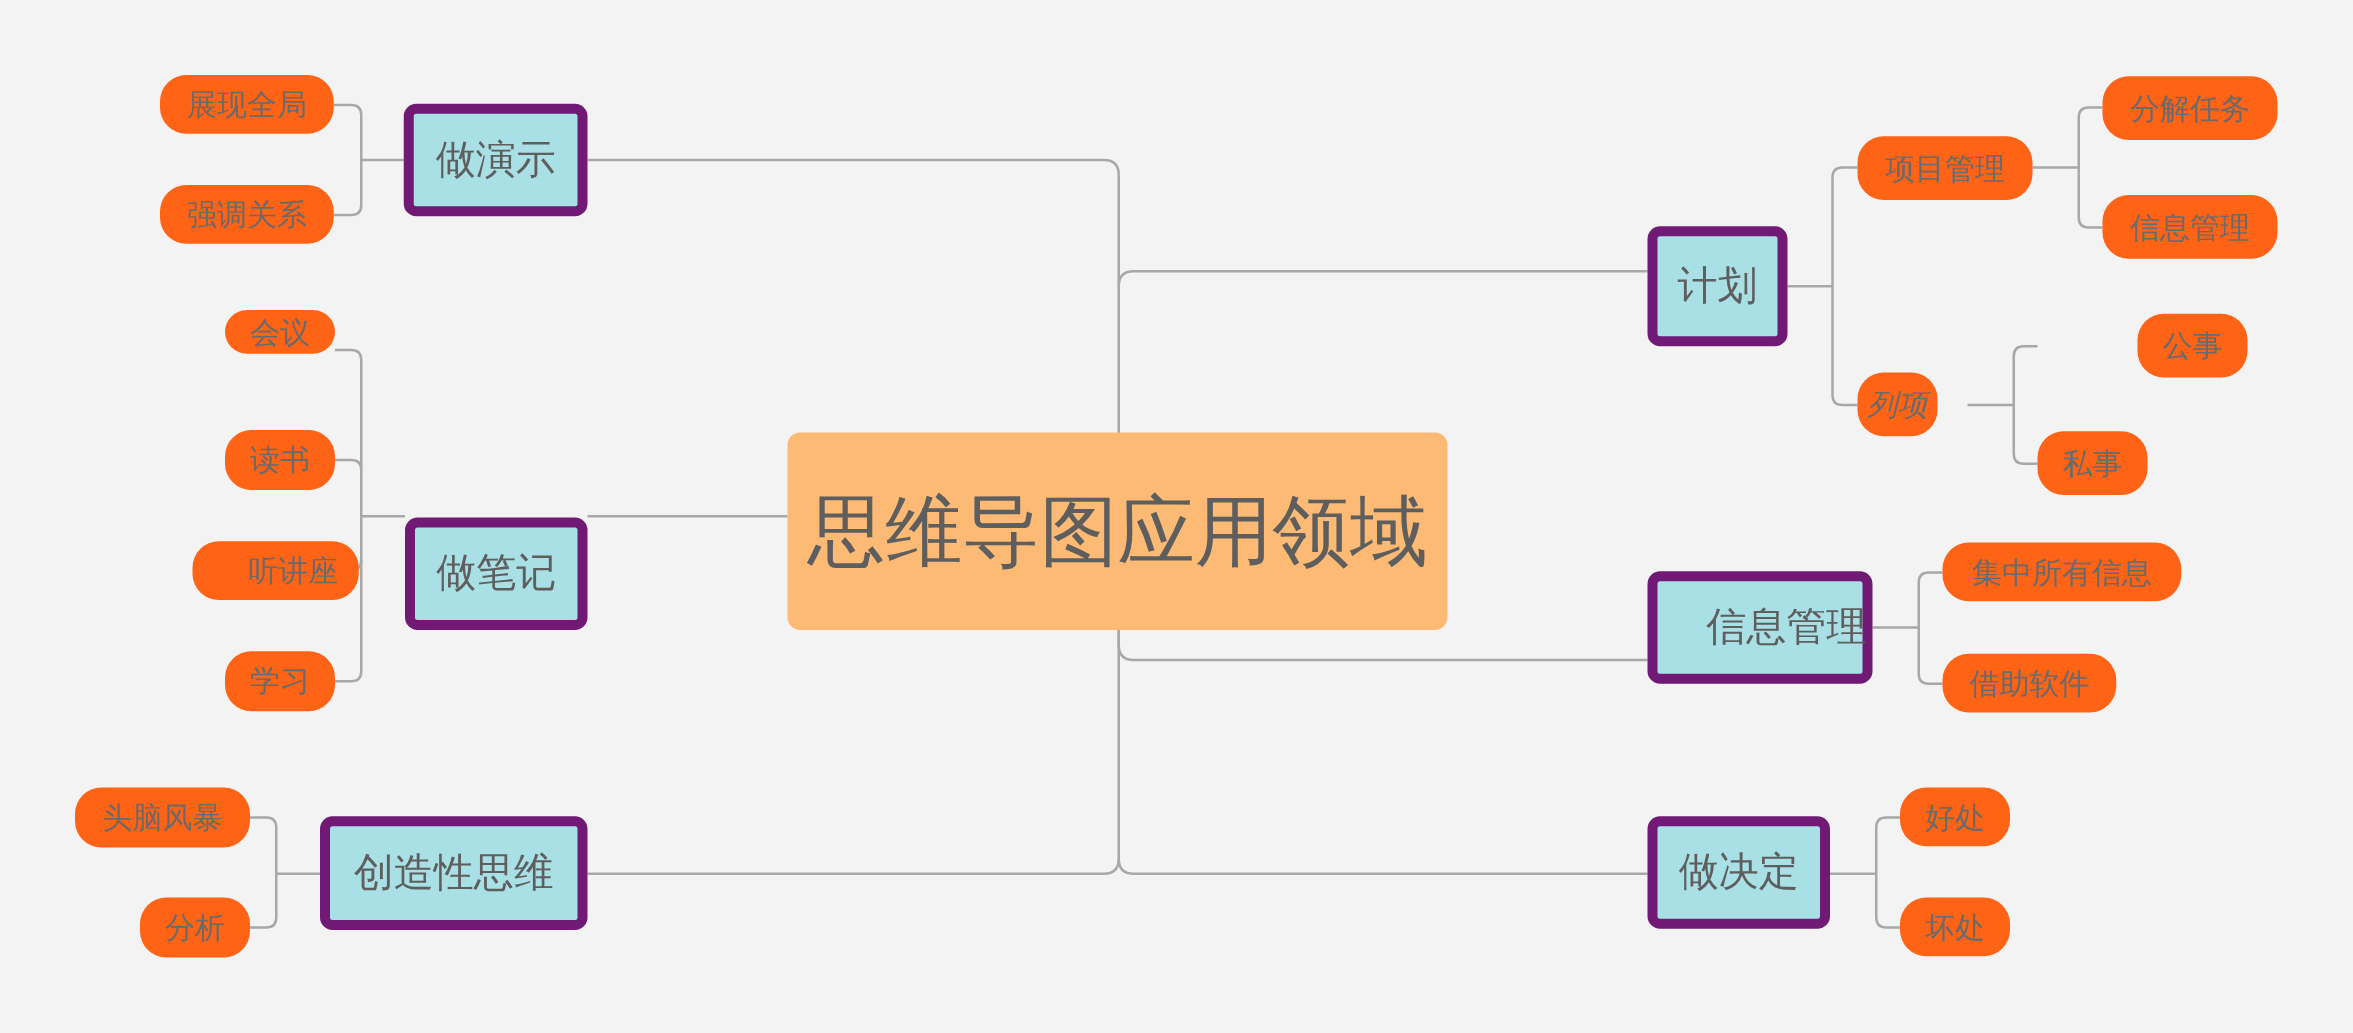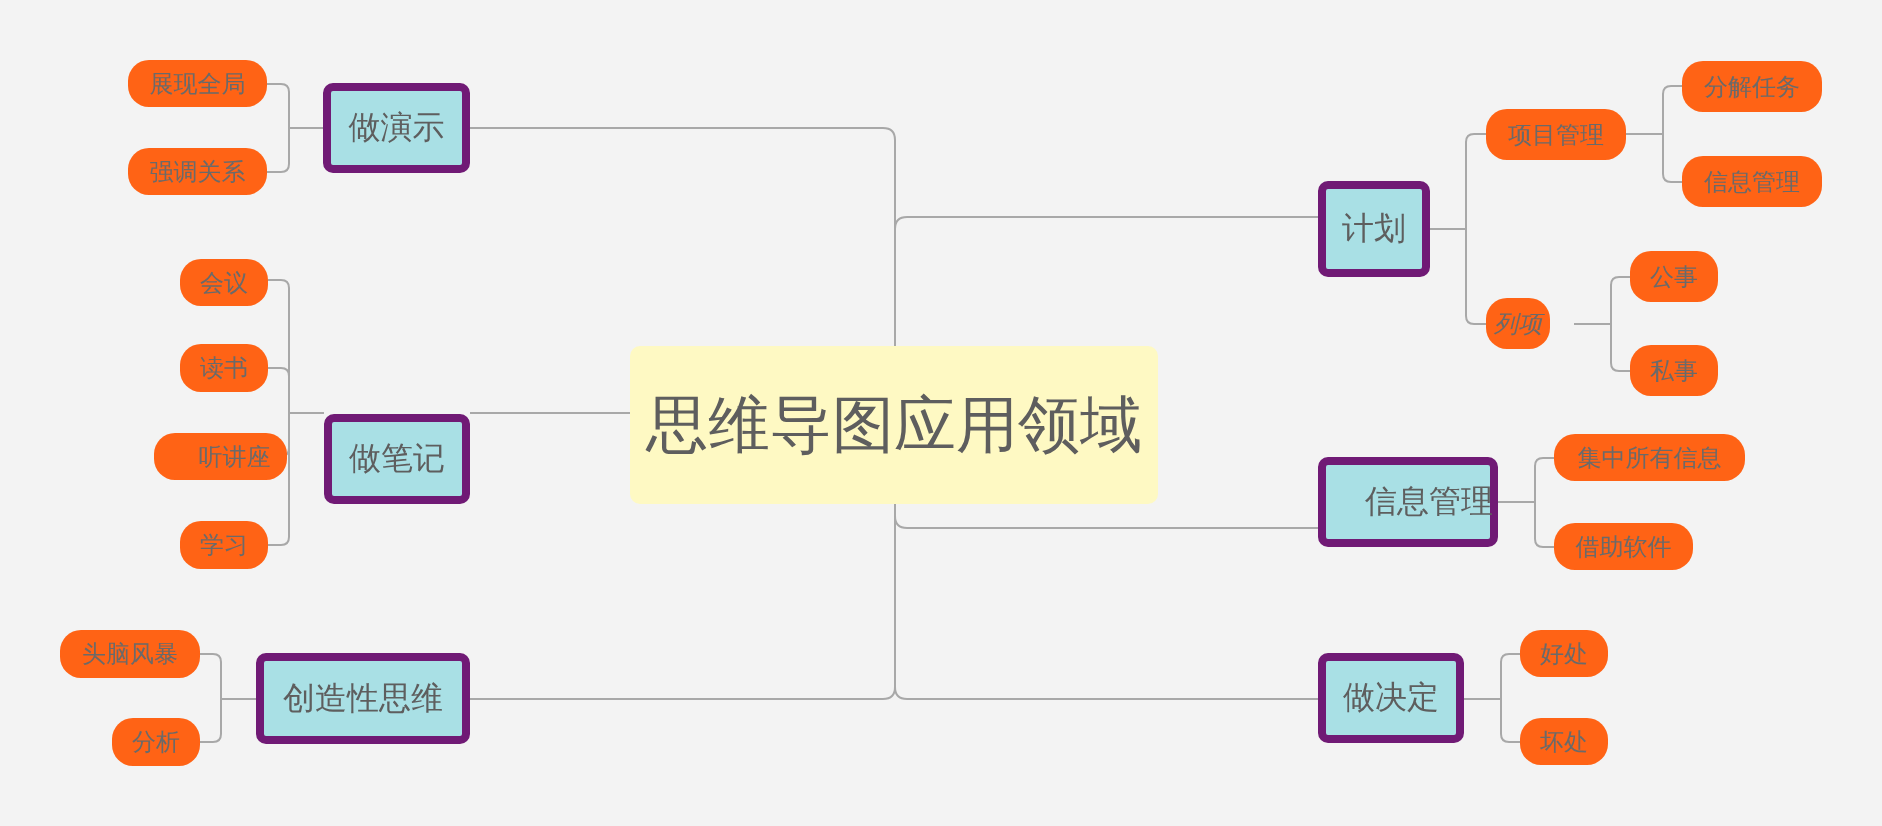--- a/index.html
+++ b/index.html
@@ -1,20 +1,20 @@
 <!DOCTYPE html>
 <html><head>
 <meta charset="utf-8">
 <style>
   html, body { margin:0; padding:0; }
   body { width:1882px; height:826px; background:#F3F3F3; position:relative; overflow:hidden;
          font-family:"DejaVu Sans","Liberation Sans",sans-serif; color:#606060; }
   svg.links { position:absolute; left:0; top:0; }
   .node { position:absolute; box-sizing:border-box; display:flex; align-items:center; justify-content:center; white-space:nowrap; }
-  .root { background:#fef9c3; border-radius:10px; font-size:62px; color:#5E5E5E; }
+  .root { background:#fdba74; border-radius:10px; font-size:62px; color:#5E5E5E; }
   .topic { background:#A9E0E5; border:8px solid #701a75; border-radius:10px; font-size:32px; color:#5E5E5E; }
   .leaf { background:#FF6315; border-radius:21px; font-size:24px; color:#6A6A6A; }
 </style>
 </head>
 <body>
 
 <svg class="links" width="1882" height="826">
   <g fill="none" stroke="#A8A8A8" stroke-width="2">
 
     <path d="M470 128 H883 Q895 128 895 140 V687 Q895 699 883 699 H470"></path>
@@ -51,35 +51,35 @@
   </g>
 </svg>
 
 <div class="node root" style="left:630px;top:346px;width:528px;height:158px;">思维导图应用领域</div>
 
 <div class="node topic" style="left:323px;top:83px;width:147px;height:90px;">做演示</div>
 <div class="node leaf" style="left:128px;top:60px;width:139px;height:47px;">展现全局</div>
 <div class="node leaf" style="left:128px;top:148px;width:139px;height:47px;">强调关系</div>
 
 <div class="node topic" style="left:324px;top:368px;width:146px;height:90px;margin-top:46px;">做笔记</div>
-<div class="node leaf" style="left:180px;top:259px;width:88px;height:47px;">会议</div>
+<div class="node leaf" style="left:180px;top:248px;width:88px;height:35px;">会议</div>
 <div class="node leaf" style="left:180px;top:344px;width:88px;height:48px;">读书</div>
 <div class="node leaf" style="left:154px;top:433px;width:133px;height:47px;padding-left:28px;">听讲座</div>
 <div class="node leaf" style="left:180px;top:521px;width:88px;height:48px;">学习</div>
 
 <div class="node topic" style="left:256px;top:653px;width:214px;height:91px;">创造性思维</div>
 <div class="node leaf" style="left:60px;top:630px;width:140px;height:48px;">头脑风暴</div>
 <div class="node leaf" style="left:112px;top:718px;width:88px;height:48px;">分析</div>
 
 <div class="node topic" style="left:1318px;top:181px;width:112px;height:96px;">计划</div>
 <div class="node leaf" style="left:1486px;top:109px;width:140px;height:51px;">项目管理</div>
 <div class="node leaf" style="left:1682px;top:61px;width:140px;height:51px;">分解任务</div>
 <div class="node leaf" style="left:1682px;top:156px;width:140px;height:51px;">信息管理</div>
 <div class="node leaf" style="left:1486px;top:298px;width:64px;height:51px;font-style:italic;">列项</div>
-<div class="node leaf" style="left:1630px;top:251px;width:88px;height:51px;">公事</div>
+<div class="node leaf" style="left:1710px;top:251px;width:88px;height:51px;">公事</div>
 <div class="node leaf" style="left:1630px;top:345px;width:88px;height:51px;">私事</div>
 
 <div class="node topic" style="left:1318px;top:457px;width:180px;height:90px;padding-left:42px;">信息管理</div>
 <div class="node leaf" style="left:1554px;top:434px;width:191px;height:47px;">集中所有信息</div>
 <div class="node leaf" style="left:1554px;top:523px;width:139px;height:47px;">借助软件</div>
 
 <div class="node topic" style="left:1318px;top:653px;width:146px;height:90px;">做决定</div>
 <div class="node leaf" style="left:1520px;top:630px;width:88px;height:47px;">好处</div>
 <div class="node leaf" style="left:1520px;top:718px;width:88px;height:47px;">坏处</div>
 

